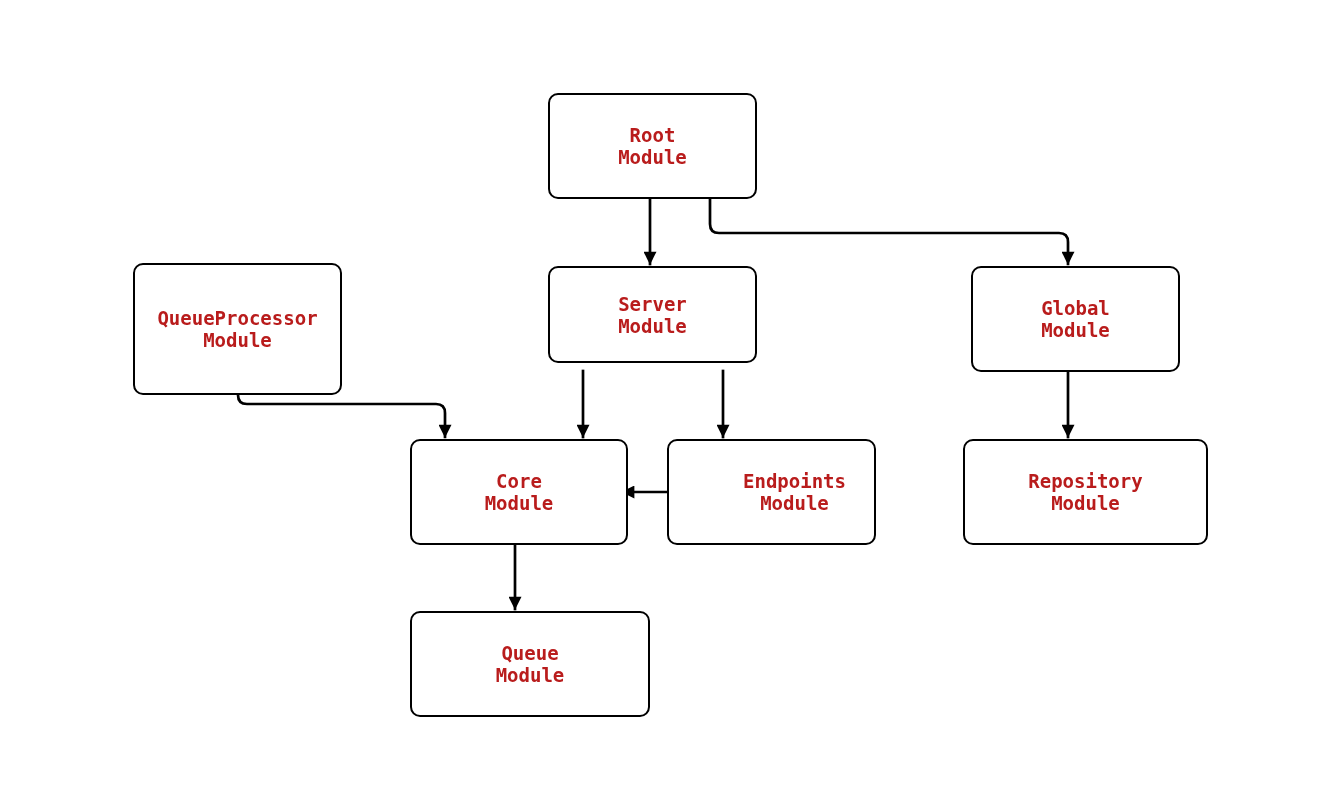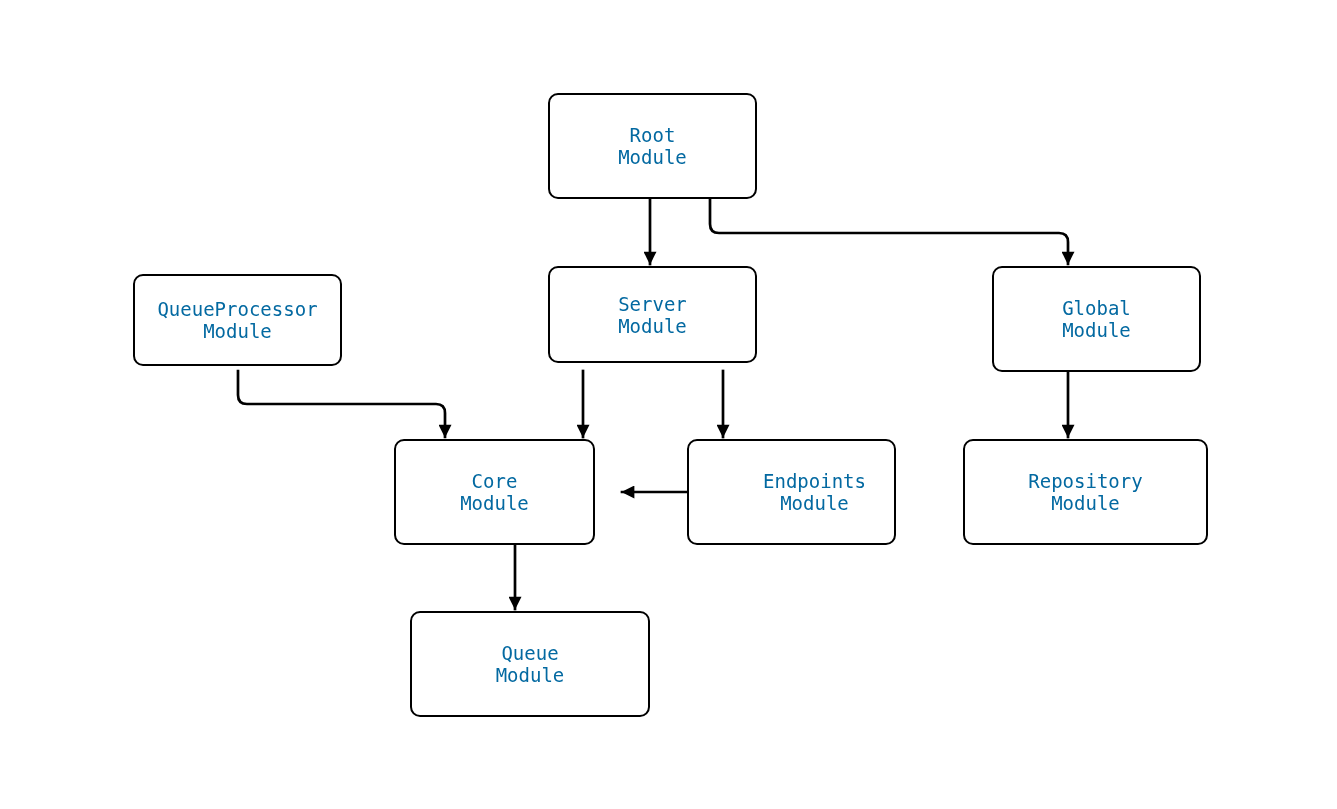--- a/index.html
+++ b/index.html
@@ -38,24 +38,24 @@
     background: #ffffff;
     border: 2.7px solid #000000;
     border-radius: 10px;
     display: flex;
     align-items: center;
     justify-content: center;
     text-align: center;
   }
   .node-label {
     font-family: "DejaVu Sans Mono", "Liberation Mono", monospace;
-    font-weight: 400;
+    font-weight: 700;
     font-size: 19px;
     line-height: 22px;
-    color: #0369a1;
+    color: #b91c1c;
     white-space: pre-line;
   }
 </style>
 </head>
 <body>
 
 <div class="stage">
   <svg id="edge-layer" viewBox="0 0 1337 809" xmlns="http://www.w3.org/2000/svg">
     <defs>
       <marker id="arrowhead" viewBox="0 0 10 10" refX="9.5" refY="5" markerUnits="userSpaceOnUse" markerWidth="16" markerHeight="13" orient="auto">
@@ -71,37 +71,37 @@
         <path class="edge" d="M688,492 L622,492" marker-end="url(#arrowhead)"></path>
         <path class="edge" d="M1068,371 L1068,437" marker-end="url(#arrowhead)"></path>
         <path class="edge" d="M515,544 L515,609" marker-end="url(#arrowhead)"></path>
       </g>
   </svg>
   <div id="node-layer">
       <div class="node" style="left: 548px; top: 93px; width: 209px; height: 106px;">
         <span class="node-label">Root
 Module</span>
       </div>
-      <div class="node" style="left: 133px; top: 274px; width: 209px; height: 92px;">
+      <div class="node" style="left: 133px; top: 263px; width: 209px; height: 132px;">
         <span class="node-label">QueueProcessor
 Module</span>
       </div>
       <div class="node" style="left: 548px; top: 266px; width: 209px; height: 97px;">
         <span class="node-label">Server
 Module</span>
       </div>
-      <div class="node" style="left: 992px; top: 266px; width: 209px; height: 106px;">
+      <div class="node" style="left: 971px; top: 266px; width: 209px; height: 106px;">
         <span class="node-label">Global
 Module</span>
       </div>
-      <div class="node" style="left: 394px; top: 439px; width: 201px; height: 106px;">
+      <div class="node" style="left: 410px; top: 439px; width: 218px; height: 106px;">
         <span class="node-label">Core
 Module</span>
       </div>
-      <div class="node" style="left: 687px; top: 439px; width: 209px; height: 106px; padding-left: 46px;">
+      <div class="node" style="left: 667px; top: 439px; width: 209px; height: 106px; padding-left: 46px;">
         <span class="node-label">Endpoints
 Module</span>
       </div>
       <div class="node" style="left: 963px; top: 439px; width: 245px; height: 106px;">
         <span class="node-label">Repository
 Module</span>
       </div>
       <div class="node" style="left: 410px; top: 611px; width: 240px; height: 106px;">
         <span class="node-label">Queue
 Module</span>

